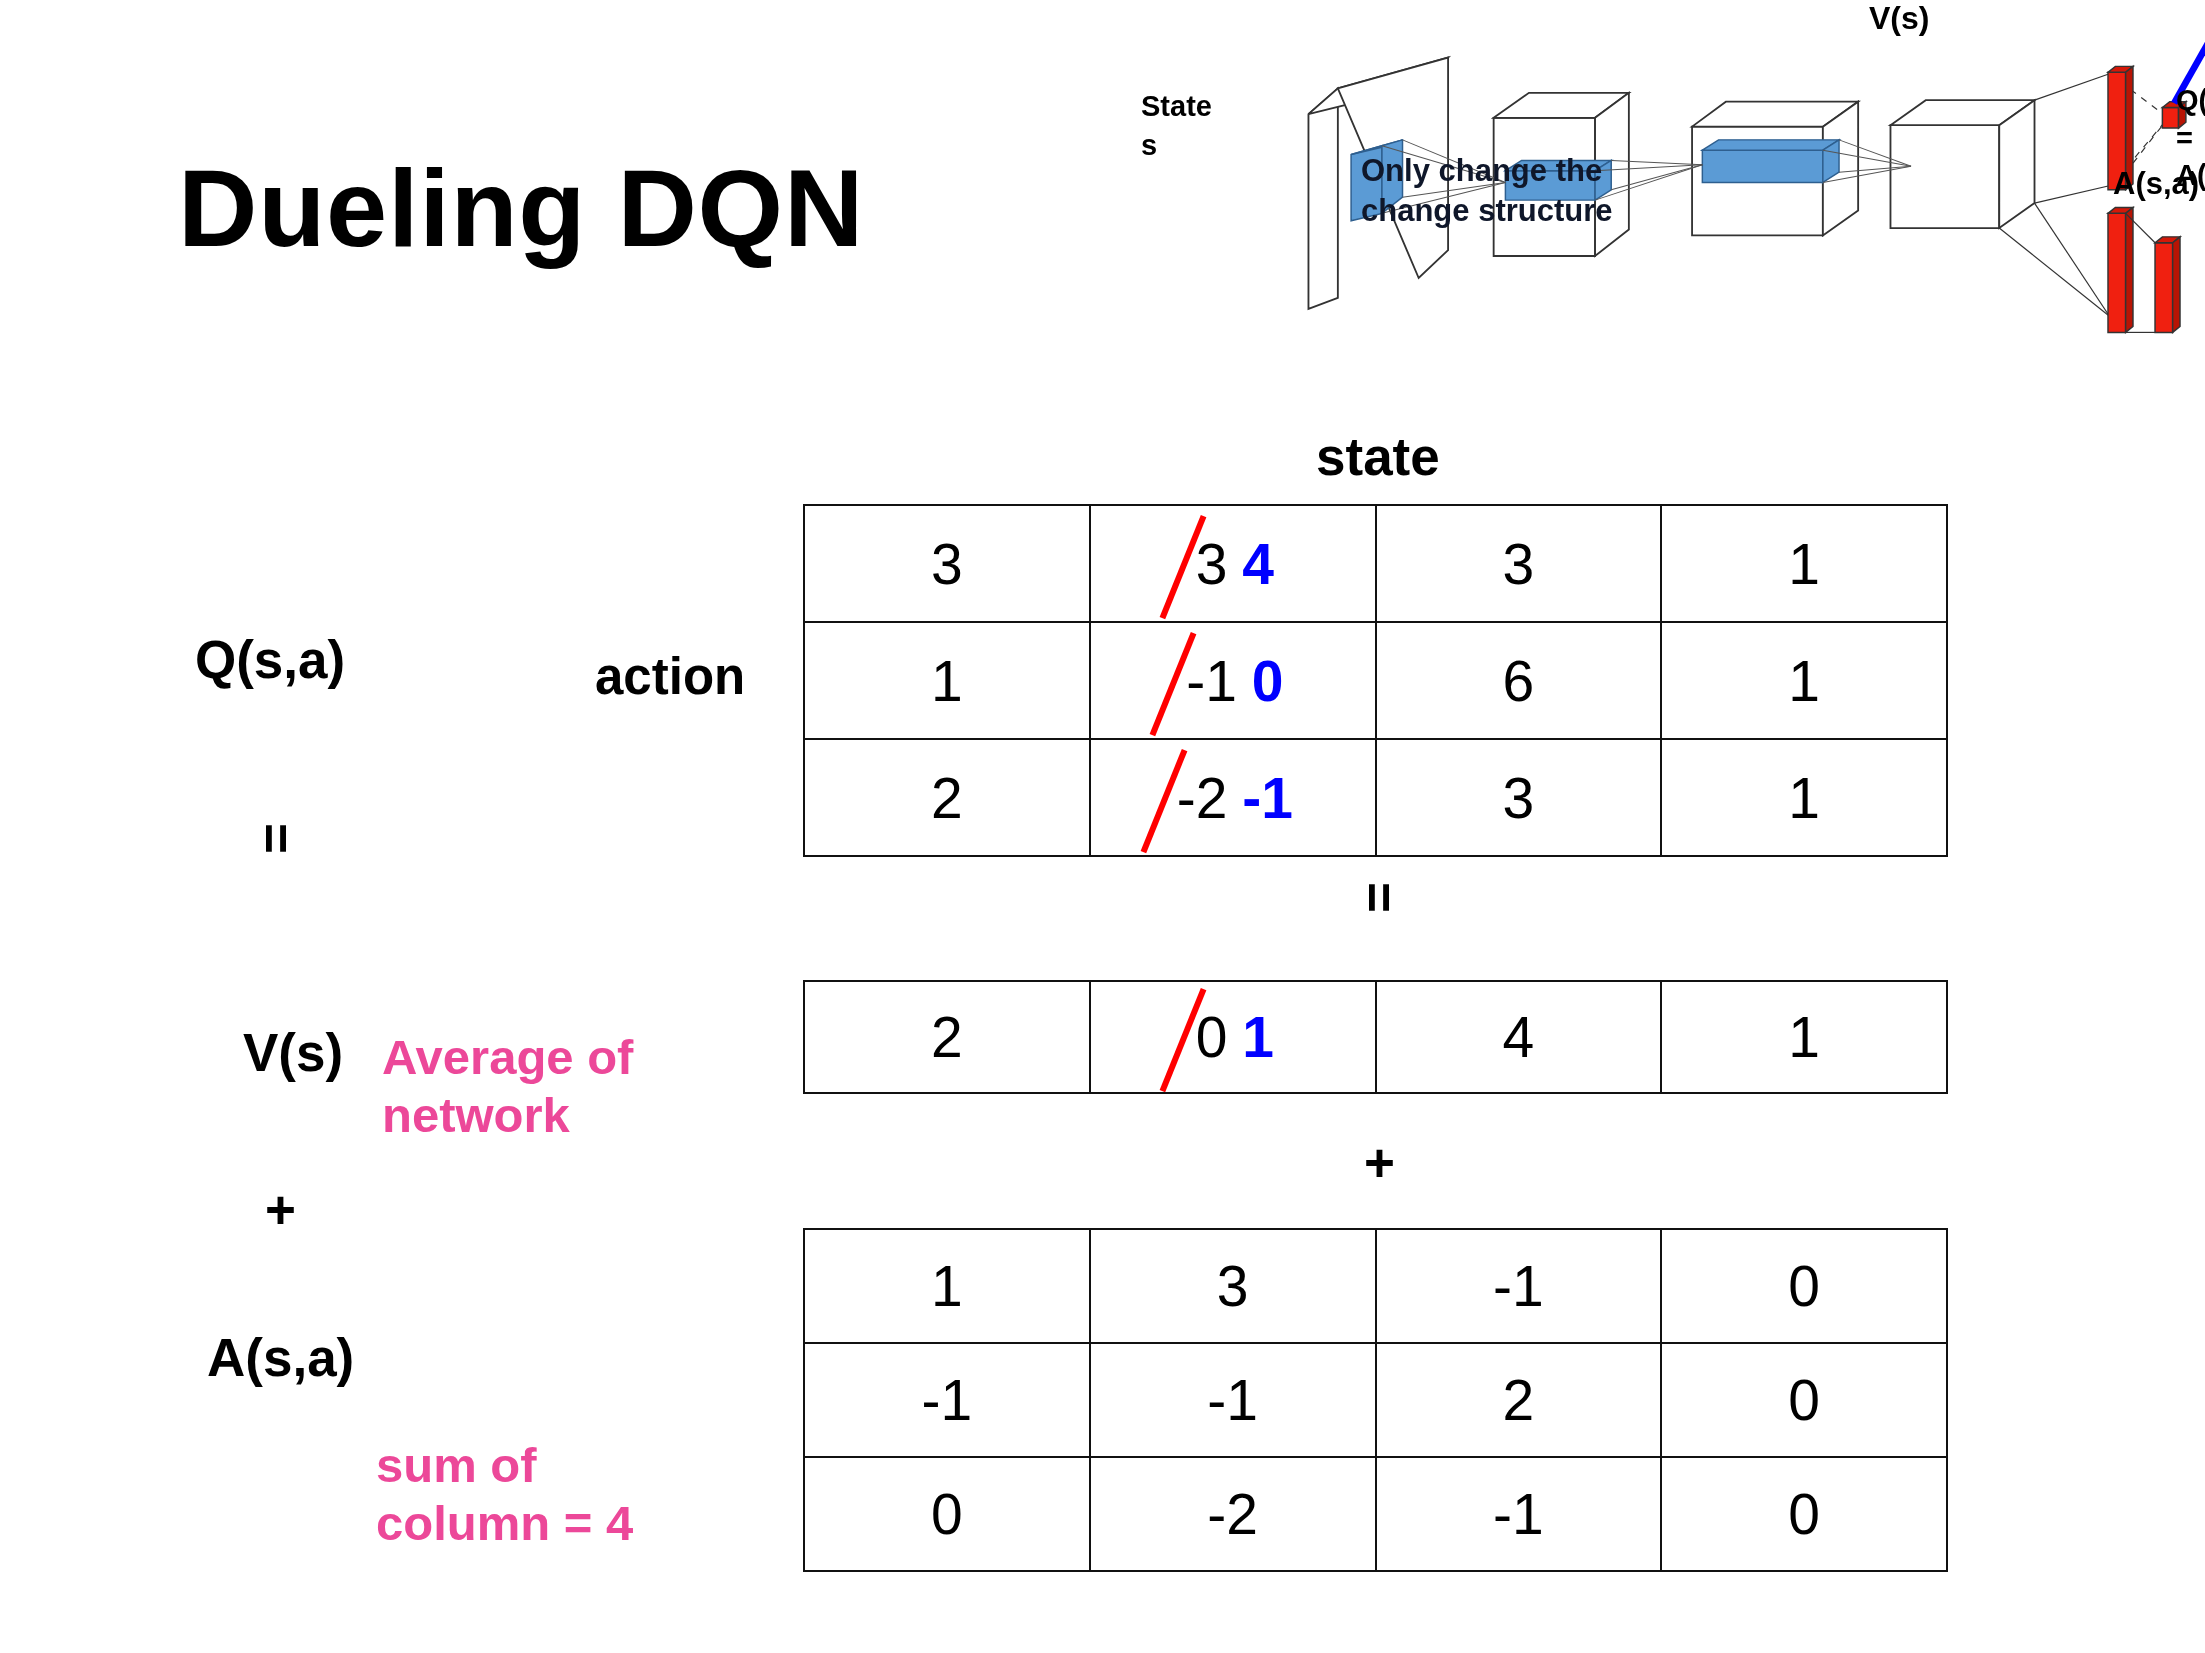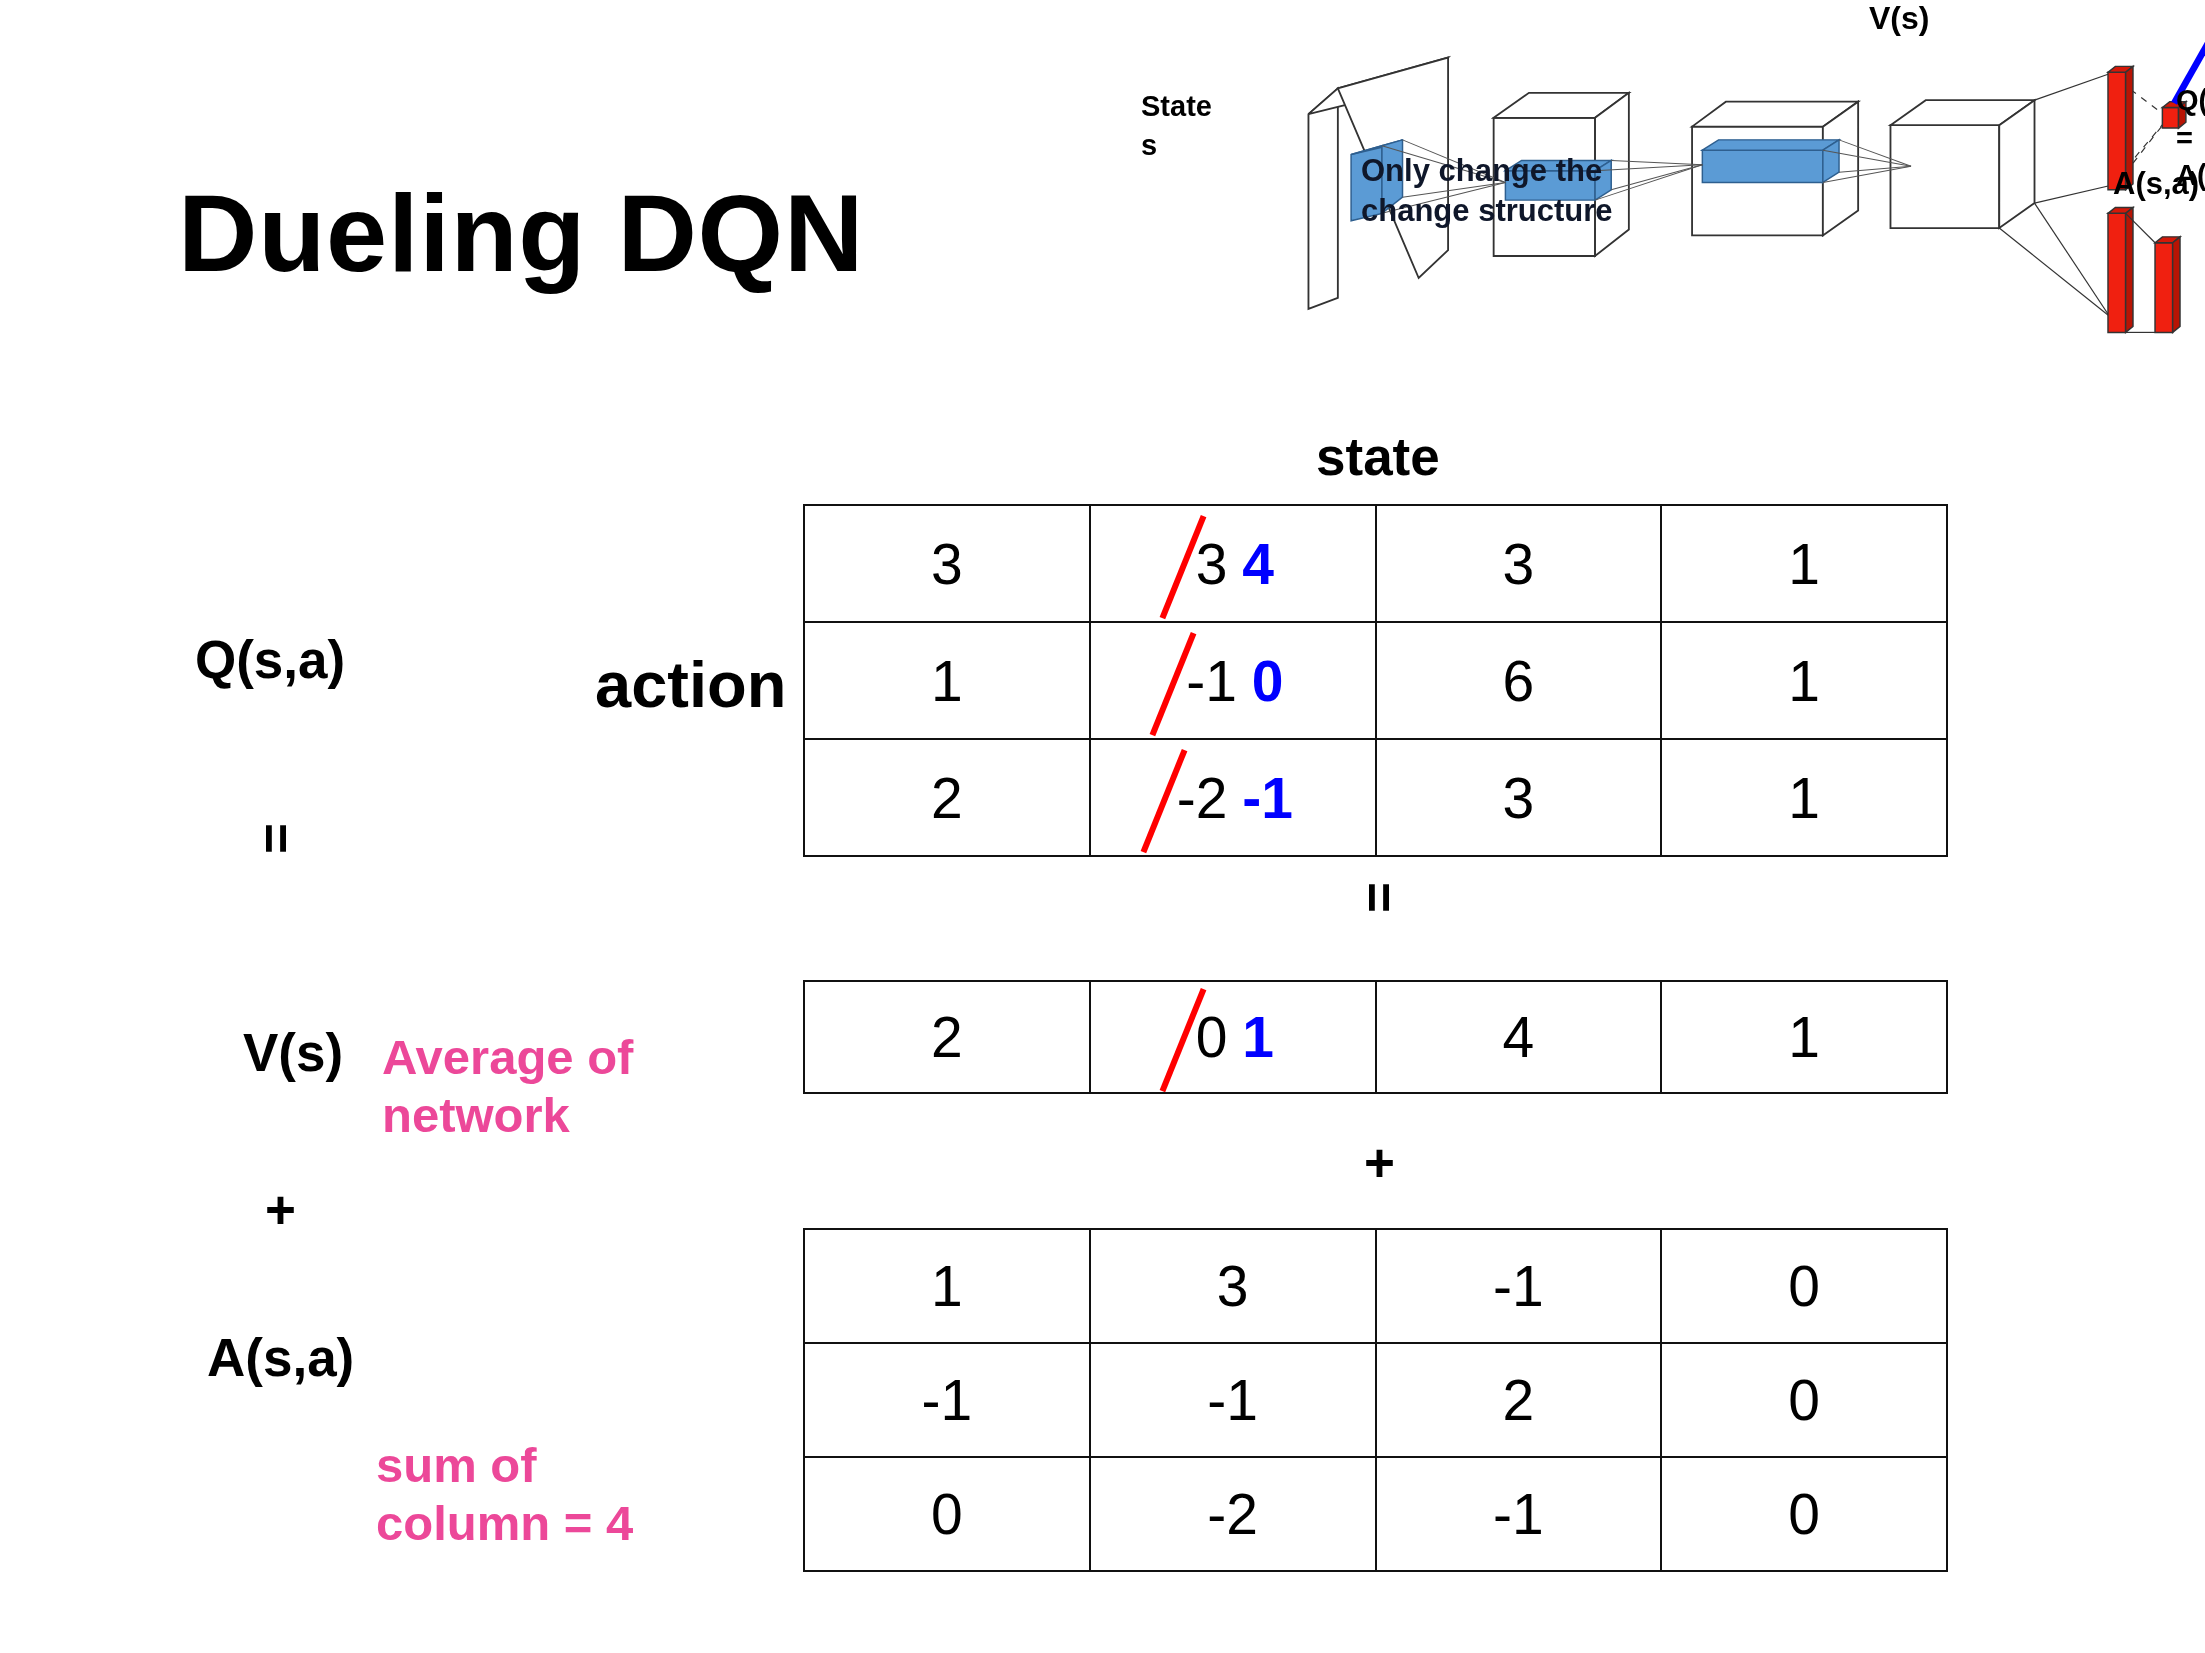--- a/index.html
+++ b/index.html
@@ -2,29 +2,29 @@
 <html style="font-size:11.8px"><head>
 <meta charset="utf-8">
 <style>
   html,body{margin:0;padding:0;background:#fff;}
   body{width:2205px;height:1654px;position:relative;overflow:hidden;
        font-family:"Liberation Sans",sans-serif;color:#000;}
 
   .abs{position:absolute;font-weight:bold;}
 
   
-  #slide-title{left:178px;top:175px;font-size:110px;line-height:1.05;
+  #slide-title{left:178px;top:150px;font-size:110px;line-height:1.05;
                letter-spacing:0.7px;color:#000;white-space:nowrap;text-align:right;}
 
   
   .side-label{font-size:53px;white-space:nowrap;}
   #label-q{left:195px;top:629px;}
   #label-v{left:243px;top:1022px;}
   #label-a{left:207px;top:1327px;}
-  #label-action{left:595px;top:647px;font-size:65px;}
+  #label-action{left:595px;top:647px;font-size:51px;}
   #label-state{left:1316px;top:426px;font-size:53px;}
 
   .eq-rot{font-size:53px;font-weight:700;line-height:1;
           transform:rotate(90deg);transform-origin:50% 50%;}
   #eq-left{left:261px;top:812px;}
   #eq-mid{left:1364px;top:871px;}
   .plus-sign{font-size:53px;font-weight:700;line-height:1;}
   #plus-left{left:265px;top:1183px;}
   #plus-mid{left:1364px;top:1136px;}
 

